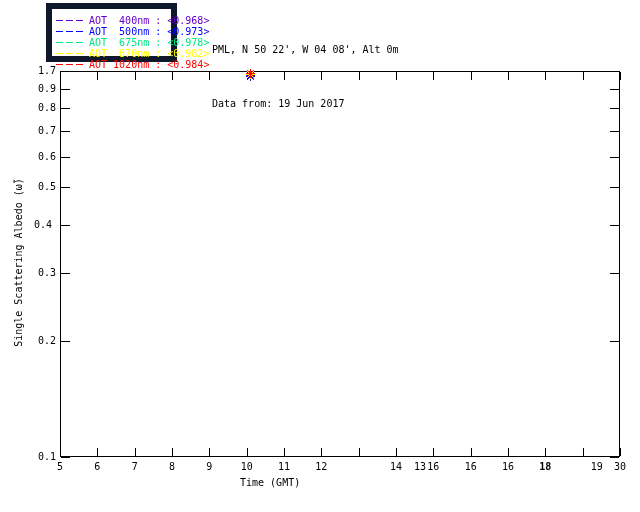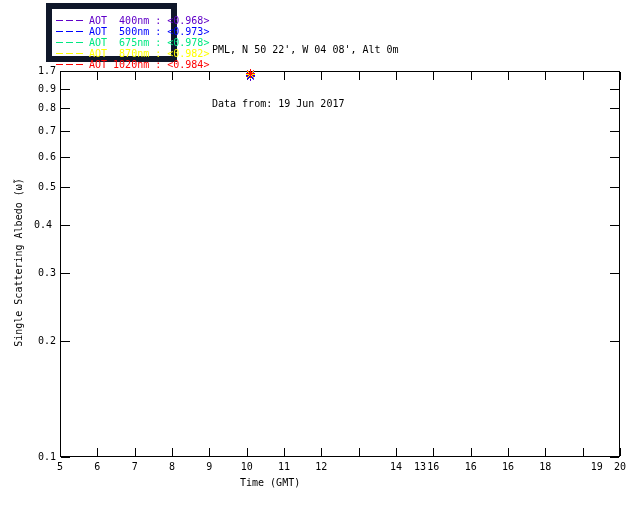--- a/index.html
+++ b/index.html
@@ -134,27 +134,27 @@
     <div class="tick" style="left: 433.333px; top: 72px; width: 1px; height: 8px;"></div>
     <div class="xlab" style="left: 421.333px; top: 461px;">16</div>
     <div class="tick" style="left: 470.667px; top: 448px; width: 1px; height: 8px;"></div>
     <div class="tick" style="left: 470.667px; top: 72px; width: 1px; height: 8px;"></div>
     <div class="xlab" style="left: 458.667px; top: 461px;">16</div>
     <div class="tick" style="left: 508px; top: 448px; width: 1px; height: 8px;"></div>
     <div class="tick" style="left: 508px; top: 72px; width: 1px; height: 8px;"></div>
     <div class="xlab" style="left: 496px; top: 461px;">16</div>
     <div class="tick" style="left: 545.333px; top: 448px; width: 1px; height: 8px;"></div>
     <div class="tick" style="left: 545.333px; top: 72px; width: 1px; height: 8px;"></div>
-    <div class="xlab" style="left: 533.333px; top: 461px;">18</div>
+    <div class="xlab" style="left: 533.333px; top: 461px; font-weight: bold;">18</div>
     <div class="tick" style="left: 582.667px; top: 448px; width: 1px; height: 8px;"></div>
     <div class="tick" style="left: 582.667px; top: 72px; width: 1px; height: 8px;"></div>
     <div class="xlab" style="left: 570.667px; top: 461px; margin-left: 14px;">19</div>
     <div class="tick" style="left: 620px; top: 448px; width: 1px; height: 8px;"></div>
     <div class="tick" style="left: 620px; top: 72px; width: 1px; height: 8px;"></div>
-    <div class="xlab" style="left: 608px; top: 461px;">20</div>
+    <div class="xlab" style="left: 608px; top: 461px;">30</div>
     <svg width="9" height="9" class="marker" style="left: 245.9px; top: 71.9521px;">
       <line x1="4.5" y1="0" x2="4.5" y2="9" stroke="#6000C8" stroke-width="1"></line>
       <line x1="0" y1="4.5" x2="9" y2="4.5" stroke="#6000C8" stroke-width="1"></line>
       <line x1="1.2" y1="1.2" x2="7.8" y2="7.8" stroke="#6000C8" stroke-width="1"></line>
       <line x1="7.8" y1="1.2" x2="1.2" y2="7.8" stroke="#6000C8" stroke-width="1"></line>
     </svg>
     <svg width="9" height="9" class="marker" style="left: 245.9px; top: 71.0884px;">
       <line x1="4.5" y1="0" x2="4.5" y2="9" stroke="#0000FF" stroke-width="1"></line>
       <line x1="0" y1="4.5" x2="9" y2="4.5" stroke="#0000FF" stroke-width="1"></line>
       <line x1="1.2" y1="1.2" x2="7.8" y2="7.8" stroke="#0000FF" stroke-width="1"></line>

